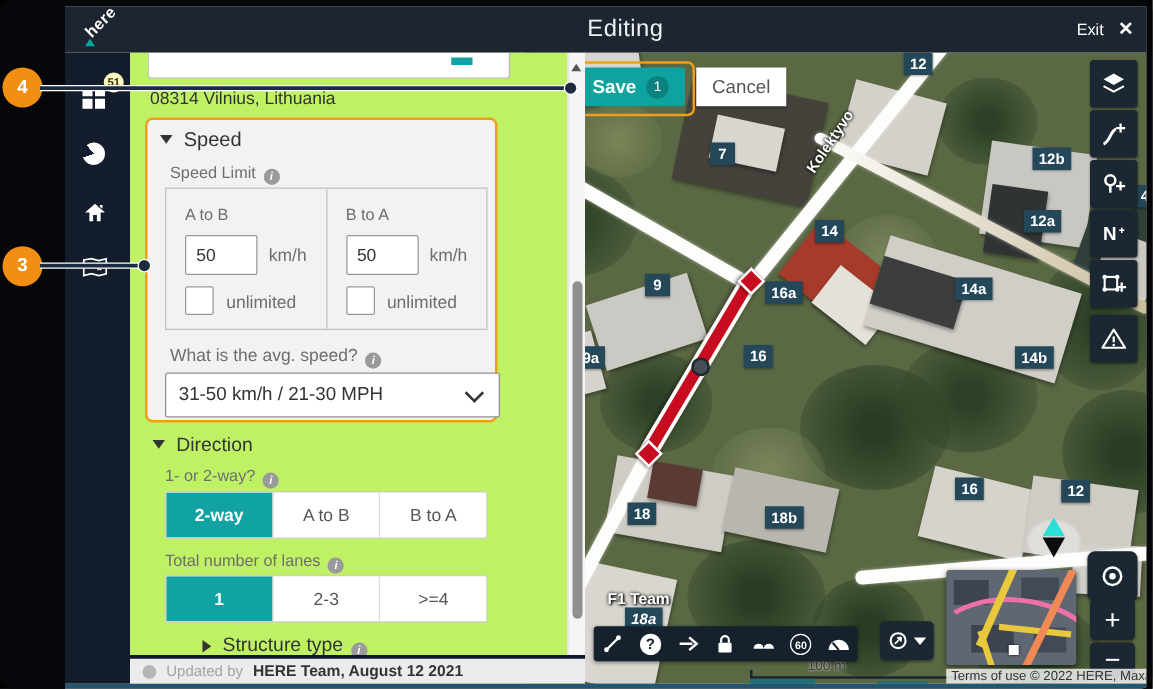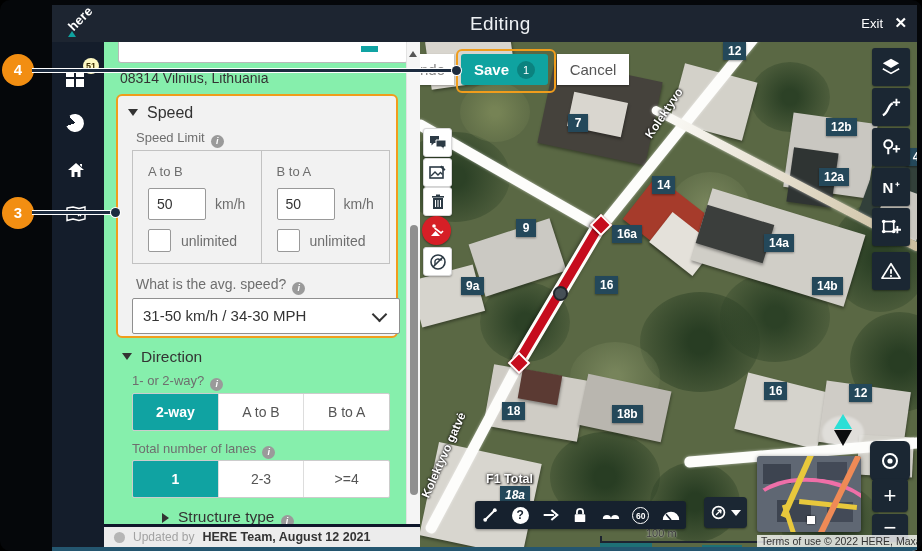--- a/index.html
+++ b/index.html
@@ -16,21 +16,21 @@
   .logo i{position:absolute;left:2px;bottom:2px;width:0;height:0;border-left:4px solid transparent;border-right:4px solid transparent;border-bottom:6px solid #0fa3a0;}
   
   .sidebar{position:absolute;left:0;top:37px;width:52px;bottom:4px;background:#141d2b;z-index:30;}
   .side-ic{position:absolute;left:14px;width:24px;height:24px;color:#fff;}
   .badge{position:absolute;right:-9px;top:-8px;background:#fef9c3;color:#3a2b00;font-size:9px;font-weight:bold;border-radius:50%;width:16px;height:16px;line-height:16px;text-align:center;}
   .grid-ic{display:grid;grid-template-columns:8px 8px;grid-gap:2px;padding-top:3px;}
   .grid-ic b{width:8px;height:8px;background:#fff;}
   .grid-ic b:first-child{height:5px;margin-top:3px;}
   .pie{width:18px;height:18px;border-radius:50%;background:conic-gradient(#fff 0 290deg,transparent 290deg 360deg);transform:rotate(-40deg);}
   
-  .panel{position:absolute;left:52px;top:37px;width:316px;bottom:4px;background:#86efac;overflow:hidden;z-index:20;}
+  .panel{position:absolute;left:52px;top:37px;width:364px;bottom:4px;background:#bef264;overflow:hidden;z-index:20;}
   .top-input{position:absolute;left:14px;top:0;width:288px;height:20px;background:#fff;border:1px solid #b9b9b9;border-top:none;border-radius:0 0 3px 3px;}
   .teal-frag{position:absolute;left:242px;top:4px;width:17px;height:6px;background:#10a3a3;}
   .address{position:absolute;left:16px;top:28px;font-size:14px;color:#333;}
   .speed-box{position:absolute;left:12px;top:52px;width:278px;height:240px;border:2px solid #f09d1c;border-radius:6px;background:#f2f2f2;}
   .sec-head{position:absolute;font-size:16px;color:#333;}
   .tri-down{display:inline-block;width:0;height:0;border-left:5px solid transparent;border-right:5px solid transparent;border-top:7px solid #333;margin-right:9px;vertical-align:2px;}
   .tri-right{display:inline-block;width:0;height:0;border-top:5px solid transparent;border-bottom:5px solid transparent;border-left:7px solid #333;margin-right:9px;vertical-align:-1px;}
   .lbl{font-size:13px;color:#6e6e6e;}
   .info{display:inline-block;width:13px;height:13px;border-radius:50%;background:#9a9a9a;color:#fff;font-size:9px;font-weight:bold;font-style:italic;text-align:center;line-height:13px;margin-left:6px;vertical-align:-2px;}
   .limit-box{position:absolute;left:14px;top:54px;width:256px;height:112px;border:1px solid #c2c2c2;display:flex;}
@@ -143,21 +143,21 @@
           <div class="lbl">B to A</div>
           <div><input class="num-in" value="50" style=""><span class="unit">km/h</span></div>
           <div class="cbrow">
                 <span class="cb"></span>
                 <span class="lbl" style="font-size:14px;">unlimited</span>
               </div>
         </div>
       </div>
 
       <div class="lbl" style="position:absolute;left:18px;top:180px;font-size:14px;"><span>What is the avg. speed?</span><span class="info">i</span></div>
-      <div class="select"><span>31-50 km/h / 34-30 MPH</span><span class="chev"></span></div>
+      <div class="select"><span>31-50 km/h / 21-30 MPH</span><span class="chev"></span></div>
     </div>
 
     <div class="sec-head" style="left:18px;top:306px;font-size:15.5px;"><span class="tri-down"></span><span>Direction</span></div>
     <div class="lbl" style="position:absolute;left:28px;top:331px;"><span>1- or 2-way?</span><span class="info">i</span></div>
     <div class="seg" style="left:28px;top:351px;">
       <div class="cell sel">2-way</div>
       <div class="cell">A to B</div>
       <div class="cell">B to A</div>
     </div>
     <div class="lbl" style="position:absolute;left:28px;top:399px;"><span>Total number of lanes</span><span class="info">i</span></div>
@@ -236,21 +236,21 @@
     <div>
           <span class="mlabel" style="left: 148px; top: 72px;">7</span>
           <span class="mlabel" style="left: 303px; top: 0px;">12</span>
           <span class="mlabel" style="left: 406px; top: 76px;">12b</span>
           <span class="mlabel" style="left: 399px; top: 126px;">12a</span>
           <span class="mlabel" style="left: 232px; top: 134px;">14</span>
           <span class="mlabel" style="left: 192px; top: 183px;">16a</span>
           <span class="mlabel" style="left: 96px; top: 177px;">9</span>
           <span class="mlabel" style="left: 41px; top: 235px;">9a</span>
           <span class="mlabel" style="left: 175px; top: 234px;">16</span>
-          <span class="mlabel" style="left: 344px; top: 192px;">14a</span>
+          <span class="mlabel" style="left: 344px; top: 180px;">14a</span>
           <span class="mlabel" style="left: 392px; top: 235px;">14b</span>
           <span class="mlabel" style="left: 344px; top: 340px;">16</span>
           <span class="mlabel" style="left: 429px; top: 342px;">12</span>
           <span class="mlabel" style="left: 82px; top: 360px;">18</span>
           <span class="mlabel" style="left: 192px; top: 363px;">18b</span>
           <span class="mlabel" style="left: 80px; top: 444px; font-style: italic;">18a</span>
           <span class="mlabel" style="left: 486px; top: 106px;">4</span>
         </div>
 
     <div class="undo-btn">ndo</div>
@@ -347,21 +347,21 @@
             <circle cx="11" cy="11" r="2.6" fill="#fff"></circle>
           </svg>
     </div>
     <div class="dbtn" style="left:452px;top:437px;width:36px;height:33px;font-size:22px;font-weight:300;z-index:6;">+</div>
     <div class="dbtn" style="left:452px;top:472px;width:36px;height:28px;font-size:22px;font-weight:300;z-index:6;">−</div>
 
     <div style="position:absolute;left:402px;top:374px;width:42px;height:34px;border-radius:50%;background:rgba(255,255,255,.35);filter:blur(1px);z-index:3;"></div>
     <div style="position:absolute;left:414px;top:372px;width:0;height:0;border-left:9px solid transparent;border-right:9px solid transparent;border-bottom:15px solid #2bdfd6;z-index:4;"></div>
     <div style="position:absolute;left:414px;top:388px;width:0;height:0;border-left:9px solid transparent;border-right:9px solid transparent;border-top:16px solid #0c0d0e;z-index:4;"></div>
 
-    <div class="help-txt">F1 Total</div>
+    <div class="help-txt">F1 Team</div>
 
     <div style="position:absolute;left:55px;top:459px;width:211px;height:28px;background:#16212e;border-radius:3px;display:flex;align-items:center;z-index:6;box-shadow:0 1px 3px rgba(0,0,0,.4);">
       <div class="cellb" style="flex:1;display:flex;justify-content:center;cursor:pointer;">
         <svg width="16" height="16" viewBox="0 0 20 20">
               <line x1="4" y1="16" x2="16" y2="4" stroke="#fff" stroke-width="2.4"></line>
               <circle cx="4" cy="16" r="2.4" fill="#fff"></circle>
               <circle cx="16" cy="4" r="2.4" fill="#fff"></circle>
             </svg>
       </div>
       <div class="cellb" style="flex:1;display:flex;justify-content:center;cursor:pointer;">

